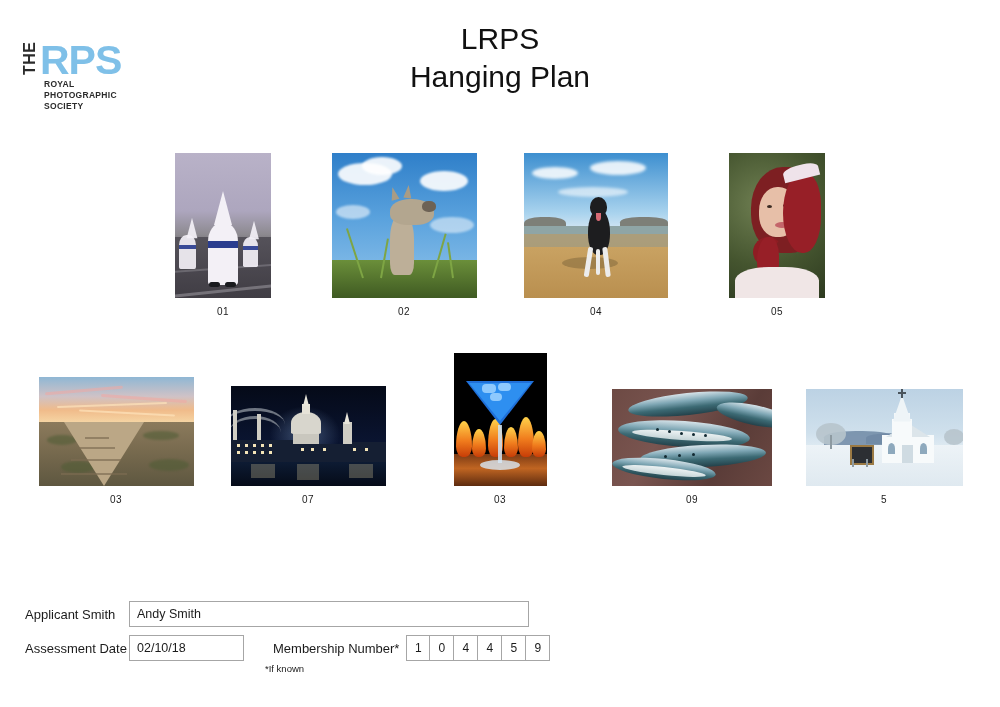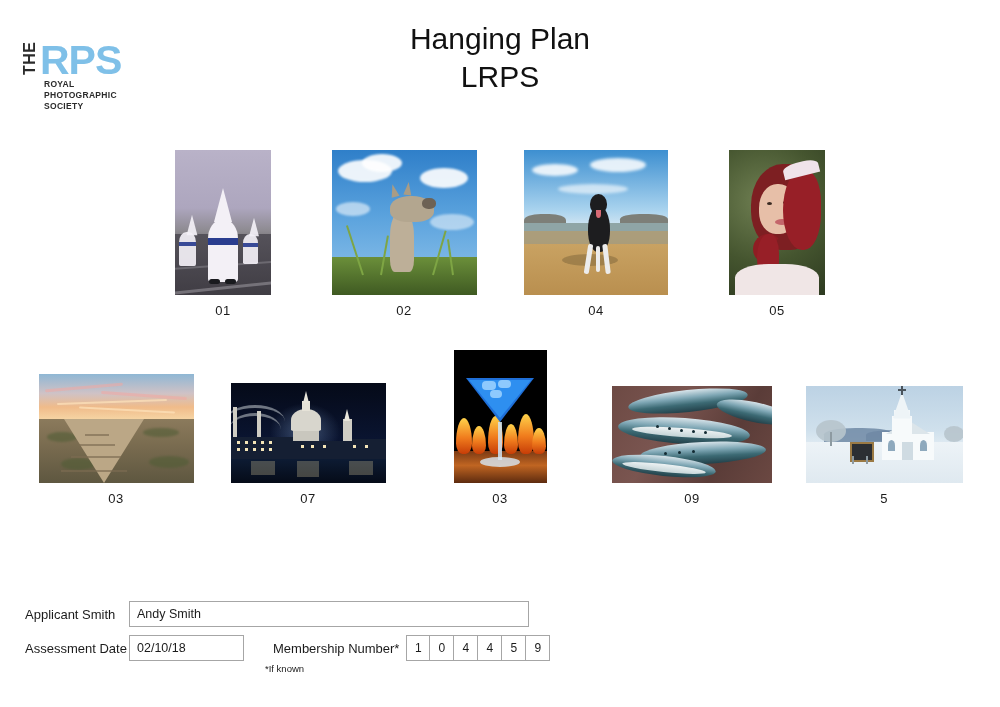--- a/index.html
+++ b/index.html
@@ -93,21 +93,21 @@
     align-items: center;
     justify-content: flex-end;
   }
   .photo {
     display: block;
     position: relative;
     overflow: hidden;
     background: #cfcfcf;
   }
   .caption {
-    font-size: 13px;
+    font-size: 10px;
     color: #1b1b1b;
     margin-top: 9px;
     letter-spacing: 0.4px;
     line-height: 1;
   }
 
   
   .sky-blue {
     background: linear-gradient(#2f7fc9 0%, #5aa2dd 45%, #94c6ec 100%);
   }
@@ -300,22 +300,22 @@
     <div id="logo-rps">RPS</div>
   </div>
   <div id="logo-sub">
       <div>ROYAL</div>
       <div>PHOTOGRAPHIC</div>
       <div>SOCIETY</div>
     </div>
 </div>
 
 <div id="title-block">
+  <div class="t-line">LRPS</div>
   <div class="t-line">Hanging Plan</div>
-  <div class="t-line">LRPS</div>
 </div>
 
 <div class="row" id="row-1">
 
   <div class="cell" style="width:170px">
     <div class="photo p01" style="width:96px;height:145px">
       <div class="road"></div>
       <div class="stripe"></div>
       <div class="stripe2"></div>
       <div class="hood" style="left:39px;top:38px"></div>

